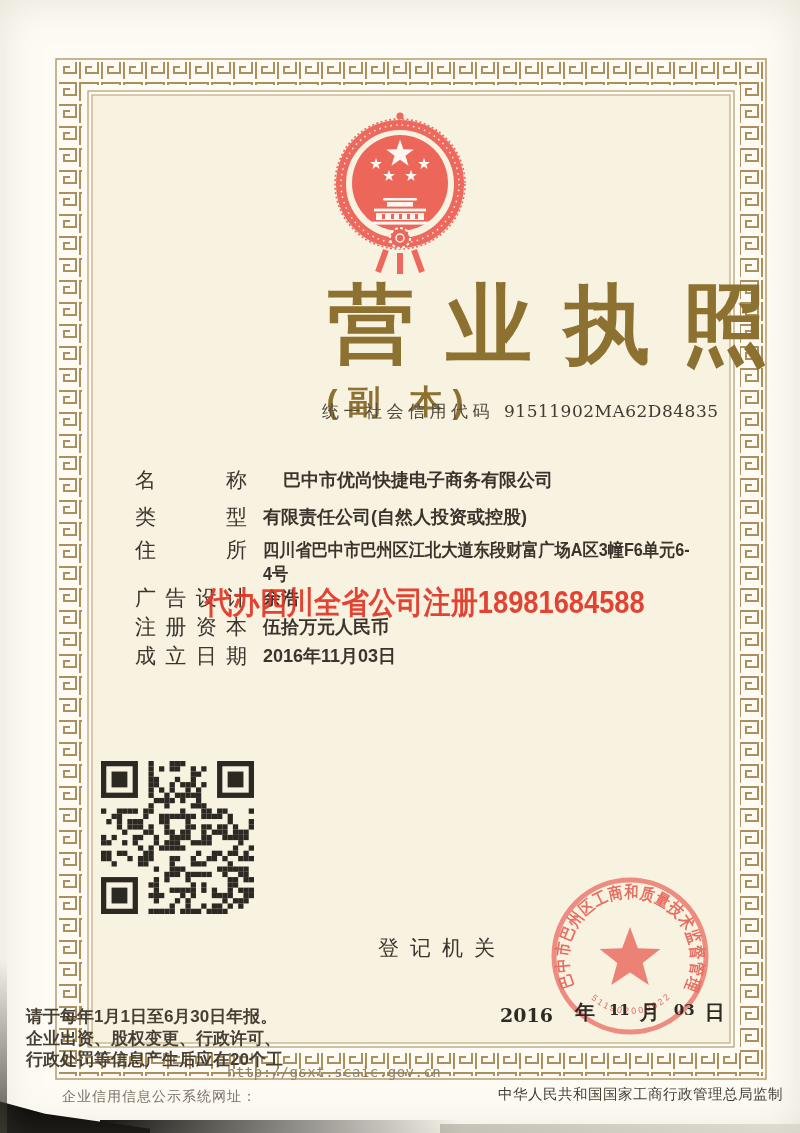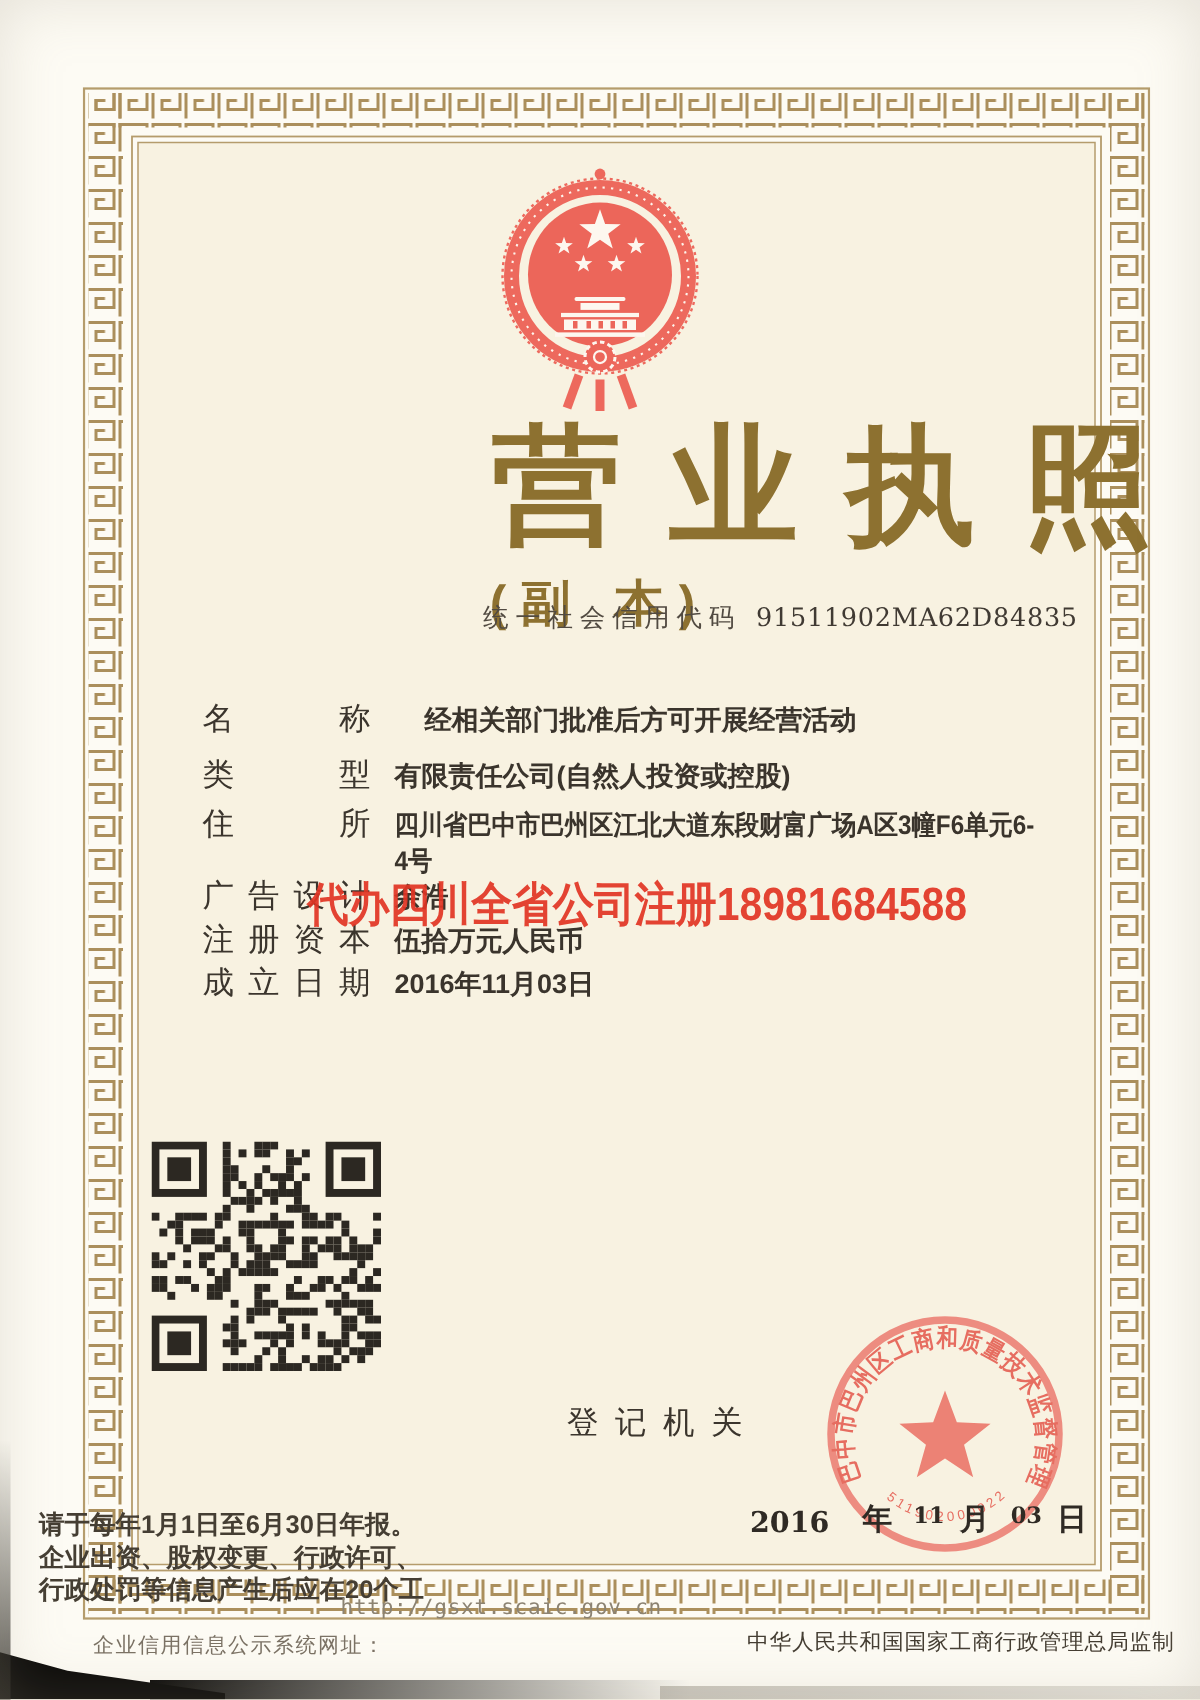--- a/index.html
+++ b/index.html
@@ -140,21 +140,21 @@
 <div class="abs subtitle">(副 本)</div>
 
 <div class="abs credit">
   <span class="lab">统一社会信用代码</span>
   <span class="code">91511902MA62D84835</span>
 </div>
 
 <div class="abs fields">
   <div class="frow mb13">
     <span class="flabel">名称</span>
-    <span class="fvalue">经相关部门批准后方可开展经营活动</span>
+    <span class="fvalue">巴中市优尚快捷电子商务有限公司</span>
   </div>
   <div class="frow mb9">
     <span class="flabel">类型</span>
     <span class="fvalue">有限责任公司(自然人投资或控股)</span>
   </div>
   <div class="frow mb0">
     <span class="flabel">住所</span>
     <span class="fvalue condense">四川省巴中市巴州区江北大道东段财富广场A区3幢F6单元6-4号</span>
   </div>
   <div class="frow mb5">

